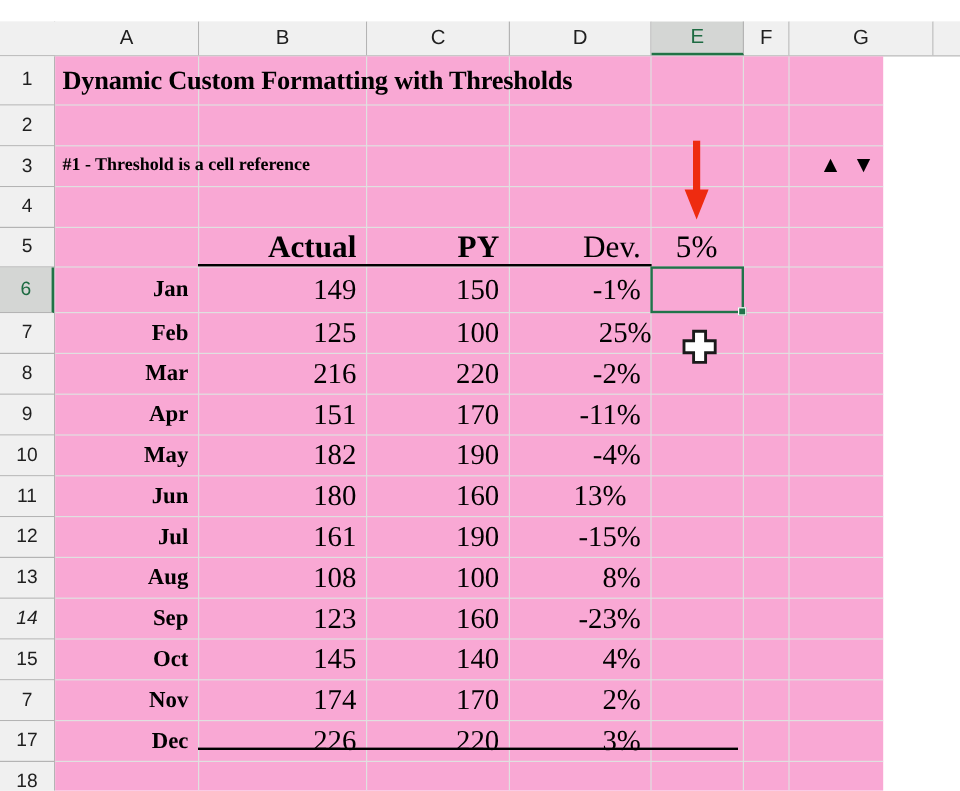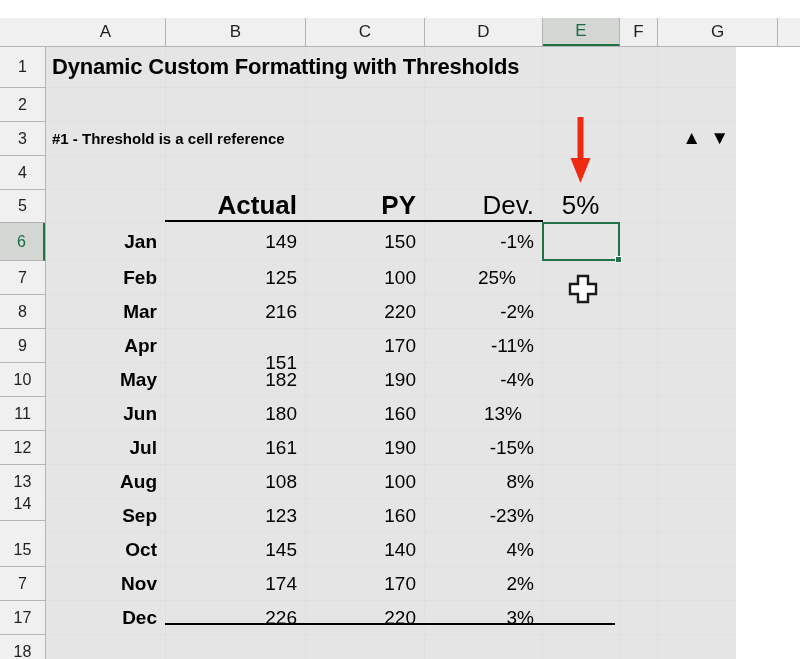--- a/index.html
+++ b/index.html
@@ -92,22 +92,23 @@
     background: #d4d6d4;
     color: #1d6b42;
     border-right: 2px solid #217346;
   }
 
   
   .grid {
     position: absolute;
     left: 46px; top: 47px;
     width: 690px; height: 612px;
-    background: #e5e5e5;
+    background: #f9a8d4;
     overflow: hidden;
+    font-family: Liberation Serif, serif;
   }
   .vline {
     position: absolute;
     top: 0; width: 1px; height: 612px;
     background: #e0e0e0;
   }
   .hline {
     position: absolute;
     left: 0; width: 754px; height: 1px;
     background: #e0e0e0;
@@ -137,21 +138,21 @@
     font-weight: bold;
   }
   .symbols-cell {
     font-size: 19px;
     letter-spacing: 2px;
   }
   .hdr-cell {
     font-size: 26px;
   }
   .data-cell {
-    font-size: 19px;
+    font-size: 24px;
   }
   .month-cell {
     font-size: 19px;
     font-weight: bold;
   }
 
   
   .rule {
     position: absolute;
     background: #000000;
@@ -212,21 +213,21 @@
     <div class="row-head" style="top:109px; height:34px;">4</div>
     <div class="row-head" style="top:143px; height:33px;">5</div>
     <div class="row-head selected" style="top:176px; height:38px;">6</div>
     <div class="row-head" style="top:214px; height:34px;">7</div>
     <div class="row-head" style="top:248px; height:34px;">8</div>
     <div class="row-head" style="top:282px; height:34px;">9</div>
     <div class="row-head" style="top:316px; height:34px;">10</div>
     <div class="row-head" style="top:350px; height:34px;">11</div>
     <div class="row-head" style="top:384px; height:34px;">12</div>
     <div class="row-head" style="top:418px; height:34px;">13</div>
-    <div class="row-head" style="top:440px; height:34px;">14</div>
+    <div class="row-head" style="top:452px; height:34px;font-style:italic;">14</div>
     <div class="row-head" style="top:486px; height:34px;">15</div>
     <div class="row-head" style="top:520px; height:34px;">7</div>
     <div class="row-head" style="top:554px; height:34px;">17</div>
     <div class="row-head" style="top:588px; height:34px;">18</div>
   </div>
 
   <div class="grid">
 
     <div class="vline" style="left:119px;"></div>
     <div class="vline" style="left:259px;"></div>
@@ -270,29 +271,29 @@
     <div class="cell c hdr-cell" style="left:496px; top:142px; width:77px; height:33px;">5%</div>
 
     <div class="cell r month-cell" style="left:6px;   top:176px; width:105px; height:38px;">Jan</div>
     <div class="cell r data-cell" style="left:119px; top:176px; width:132px; height:38px;">149</div>
     <div class="cell r data-cell" style="left:259px; top:176px; width:111px; height:38px;">150</div>
     <div class="cell r data-cell" style="left:378px; top:176px; width:110px; height:38px;">-1%</div>
 
     <div class="cell r month-cell" style="left:6px;   top:214px; width:105px; height:34px;">Feb</div>
     <div class="cell r data-cell" style="left:119px; top:214px; width:132px; height:34px;">125</div>
     <div class="cell r data-cell" style="left:259px; top:214px; width:111px; height:34px;">100</div>
-    <div class="cell r data-cell" style="left:360px; top:214px; width:110px; height:34px;">25%</div>
+    <div class="cell r data-cell" style="left:387px; top:214px; width:110px; height:34px;">25%</div>
 
     <div class="cell r month-cell" style="left:6px;   top:248px; width:105px; height:34px;">Mar</div>
     <div class="cell r data-cell" style="left:119px; top:248px; width:132px; height:34px;">216</div>
     <div class="cell r data-cell" style="left:259px; top:248px; width:111px; height:34px;">220</div>
     <div class="cell r data-cell" style="left:378px; top:248px; width:110px; height:34px;">-2%</div>
 
     <div class="cell r month-cell" style="left:6px;   top:282px; width:105px; height:34px;">Apr</div>
-    <div class="cell r data-cell" style="left:119px; top:299px; width:132px; height:34px;">151</div>
+    <div class="cell r data-cell" style="left:119px; top:282px; width:132px; height:34px;">151</div>
     <div class="cell r data-cell" style="left:259px; top:282px; width:111px; height:34px;">170</div>
     <div class="cell r data-cell" style="left:378px; top:282px; width:110px; height:34px;">-11%</div>
 
     <div class="cell r month-cell" style="left:6px;   top:316px; width:105px; height:34px;">May</div>
     <div class="cell r data-cell" style="left:119px; top:316px; width:132px; height:34px;">182</div>
     <div class="cell r data-cell" style="left:259px; top:316px; width:111px; height:34px;">190</div>
     <div class="cell r data-cell" style="left:378px; top:316px; width:110px; height:34px;">-4%</div>
 
     <div class="cell r month-cell" style="left:6px;   top:350px; width:105px; height:34px;">Jun</div>
     <div class="cell r data-cell" style="left:119px; top:350px; width:132px; height:34px;">180</div>

